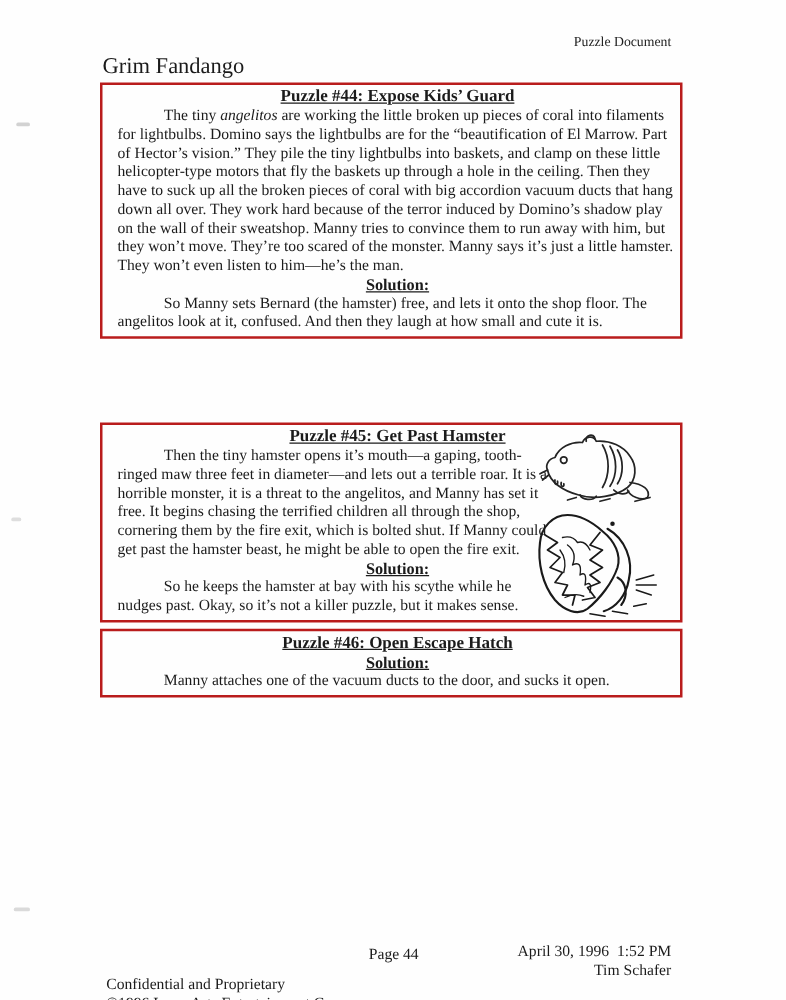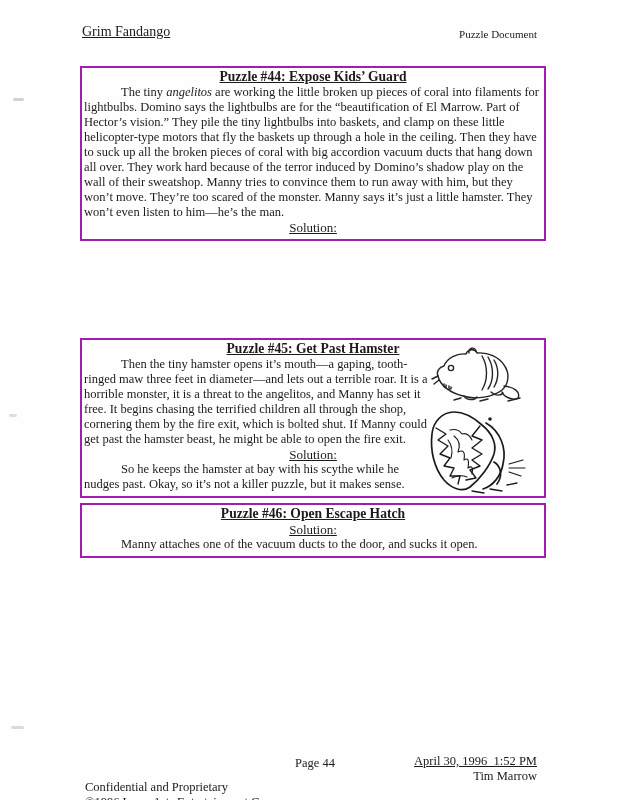--- a/index.html
+++ b/index.html
@@ -3,53 +3,53 @@
 <meta charset="utf-8">
 <style>
   html,body { margin:0; padding:0; background:#ffffff; }
   .page {
     position:relative; width:629px; height:800px; background:#fefefe;
     font-family:"Liberation Serif","DejaVu Serif",serif;
     color:#1b1b1b; overflow:hidden;
     -webkit-font-smoothing:antialiased;
   }
   
-  .hdr-left { position:absolute; left:82px; top:24px; font-size:14px; text-decoration:underline; }
+  .hdr-left { position:absolute; left:82px; top:42px; font-size:18px; }
   .hdr-right { position:absolute; right:92px; top:28px; font-size:11px; }
   
   .pbox {
     position:absolute; left:80px; width:466px; box-sizing:border-box;
-    border:2px solid #a21caf; background:#fefefe;
-    padding:1px 2px 4px 2px;
+    border:2px solid #b91c1c; background:#fefefe;
+    padding:1px 2px 4px 12px;
   }
   .pbox-44 { top:66px; }
   .pbox-45 { top:338px; }
   .pbox-46 { top:503px; }
   .ptitle {
     text-align:center; font-weight:bold; font-size:13.6px; line-height:16px;
     text-decoration:underline; margin:0;
   }
   .ppara {
     font-size:12.5px; line-height:15px; margin:0; text-indent:37px;
     text-align:left;
   }
   .ppara .em { font-style:italic; }
   .sol-label {
-    text-align:center; font-weight:normal; font-size:13px; line-height:15px;
+    text-align:center; font-weight:bold; font-size:13px; line-height:15px;
     text-decoration:underline; margin:0;
   }
   .narrow { width:352px; }
   
   .sketch-top { position:absolute; left:348px; top:6px; }
   .sketch-bottom { position:absolute; left:342px; top:66px; }
   
   .ftr-left { position:absolute; left:85px; top:780px; font-size:12.5px; line-height:15px; }
   .ftr-center { position:absolute; left:295px; top:756px; font-size:12.5px;text-align:right; }
   .ftr-right { position:absolute; right:92px; top:754px; font-size:12.5px; line-height:15px; text-align:right; }
-  .pre { white-space:pre;text-decoration:underline; }
+  .pre { white-space:pre; }
   
   .artifact { position:absolute; background:#d2d2d2; border-radius:2px; }
   .a1 { left:13px; top:98px; width:11px; height:3px; }
   .a2 { left:9px;  top:414px; width:8px; height:3px; background:#dedede; }
   .a3 { left:11px; top:726px; width:13px; height:3px; background:#dadada; }
 </style>
 </head>
 <body>
 
 <div class="page">
@@ -58,20 +58,21 @@
   <div class="artifact a2"></div>
   <div class="artifact a3"></div>
 
   <div class="hdr-left">Grim Fandango</div>
   <div class="hdr-right">Puzzle Document</div>
 
   <div class="pbox pbox-44">
     <p class="ptitle">Puzzle #44: Expose Kids’ Guard</p>
     <p class="ppara"><span>The tiny </span><span class="em">angelitos</span><span> are working the little broken up pieces of coral into filaments for lightbulbs. Domino says the lightbulbs are for the “beautification of El Marrow. Part of Hector’s vision.” They pile the tiny lightbulbs into baskets, and clamp on these little helicopter-type motors that fly the baskets up through a hole in the ceiling. Then they have to suck up all the broken pieces of coral with big accordion vacuum ducts that hang down all over. They work hard because of the terror induced by Domino’s shadow play on the wall of their sweatshop. Manny tries to convince them to run away with him, but they won’t move. They’re too scared of the monster. Manny says it’s just a little hamster. They won’t even listen to him—he’s the man.</span></p>
     <p class="sol-label">Solution:</p>
+    <p class="ppara">So Manny sets Bernard (the hamster) free, and lets it onto the shop floor. The angelitos look at it, confused. And then they laugh at how small and cute it is.</p>
   </div>
 
   <div class="pbox pbox-45">
     <p class="ptitle">Puzzle #45: Get Past Hamster</p>
     <p class="ppara narrow">Then the tiny hamster opens it’s mouth—a gaping, tooth-ringed maw three feet in diameter—and lets out a terrible roar. It is a horrible monster, it is a threat to the angelitos, and Manny has set it free. It begins chasing the terrified children all through the shop, cornering them by the fire exit, which is bolted shut. If Manny could get past the hamster beast, he might be able to open the fire exit.</p>
     <p class="sol-label">Solution:</p>
     <p class="ppara narrow">So he keeps the hamster at bay with his scythe while he nudges past. Okay, so it’s not a killer puzzle, but it makes sense.</p>
 
     <div class="sketch-top">
       <svg width="96" height="58" viewBox="0 0 96 58" xmlns="http://www.w3.org/2000/svg">
@@ -118,16 +119,16 @@
     <p class="ppara">Manny attaches one of the vacuum ducts to the door, and sucks it open.</p>
   </div>
 
   <div class="ftr-left">
     <div>Confidential and Proprietary</div>
     <div>©1996 LucasArts Entertainment Co.</div>
   </div>
   <div class="ftr-center">Page 44</div>
   <div class="ftr-right">
     <div class="pre">April 30, 1996  1:52 PM</div>
-    <div>Tim Marrow</div>
+    <div>Tim Schafer</div>
   </div>
 
 </div>
 
 </body></html>

